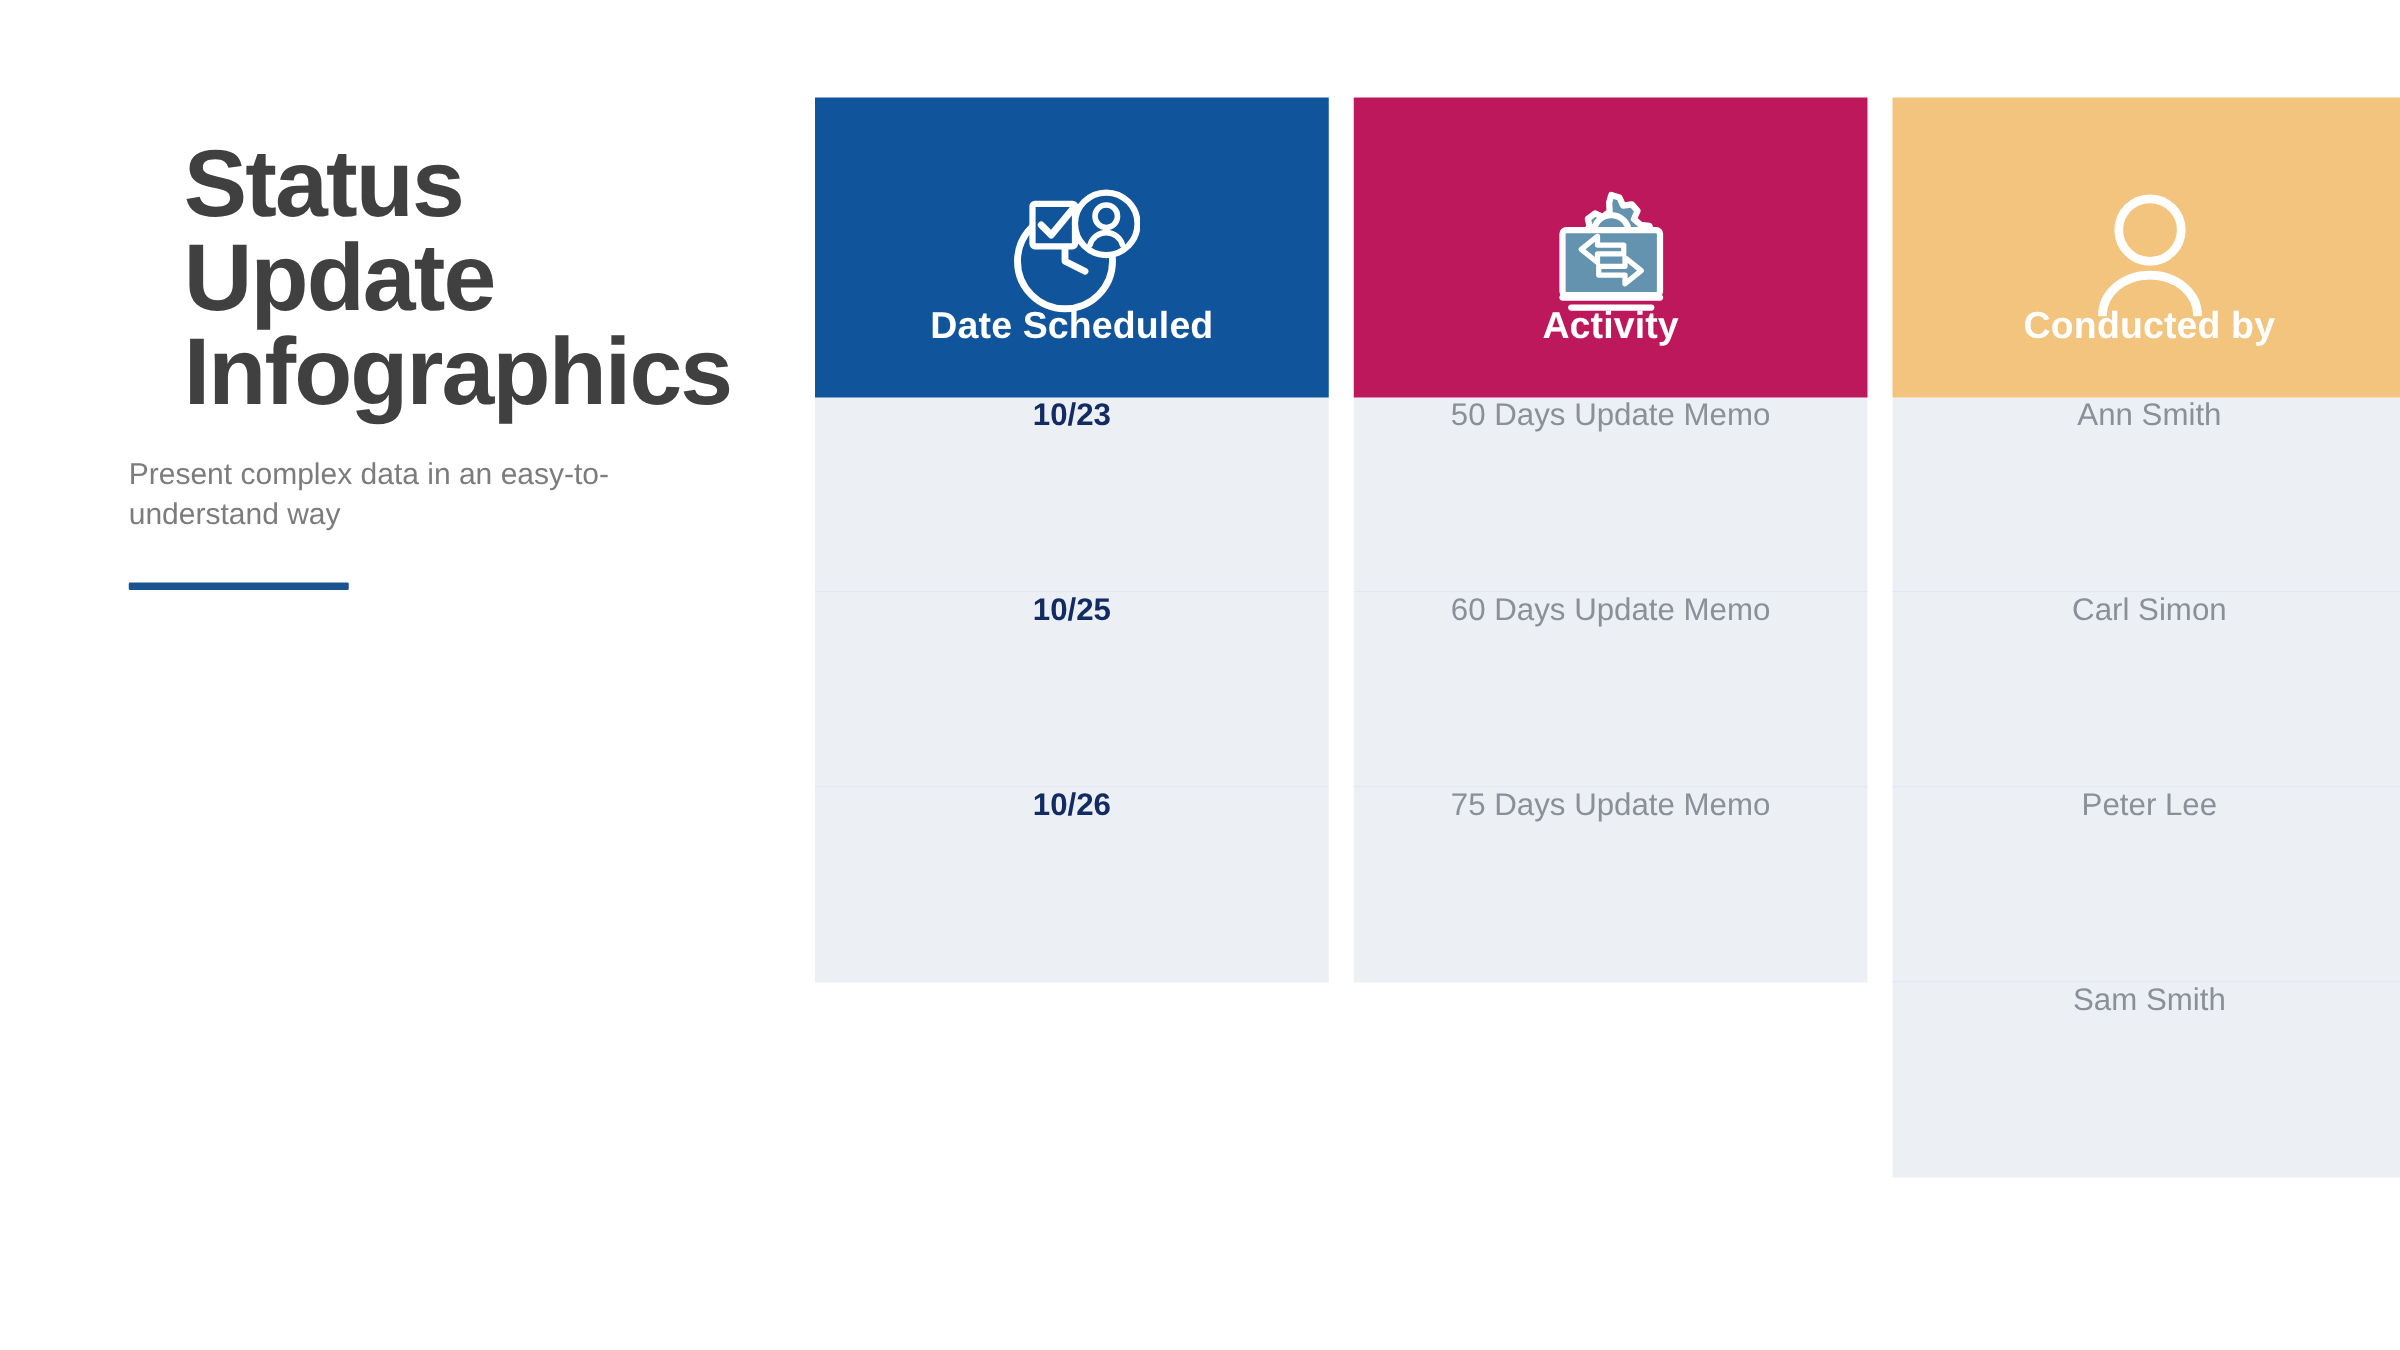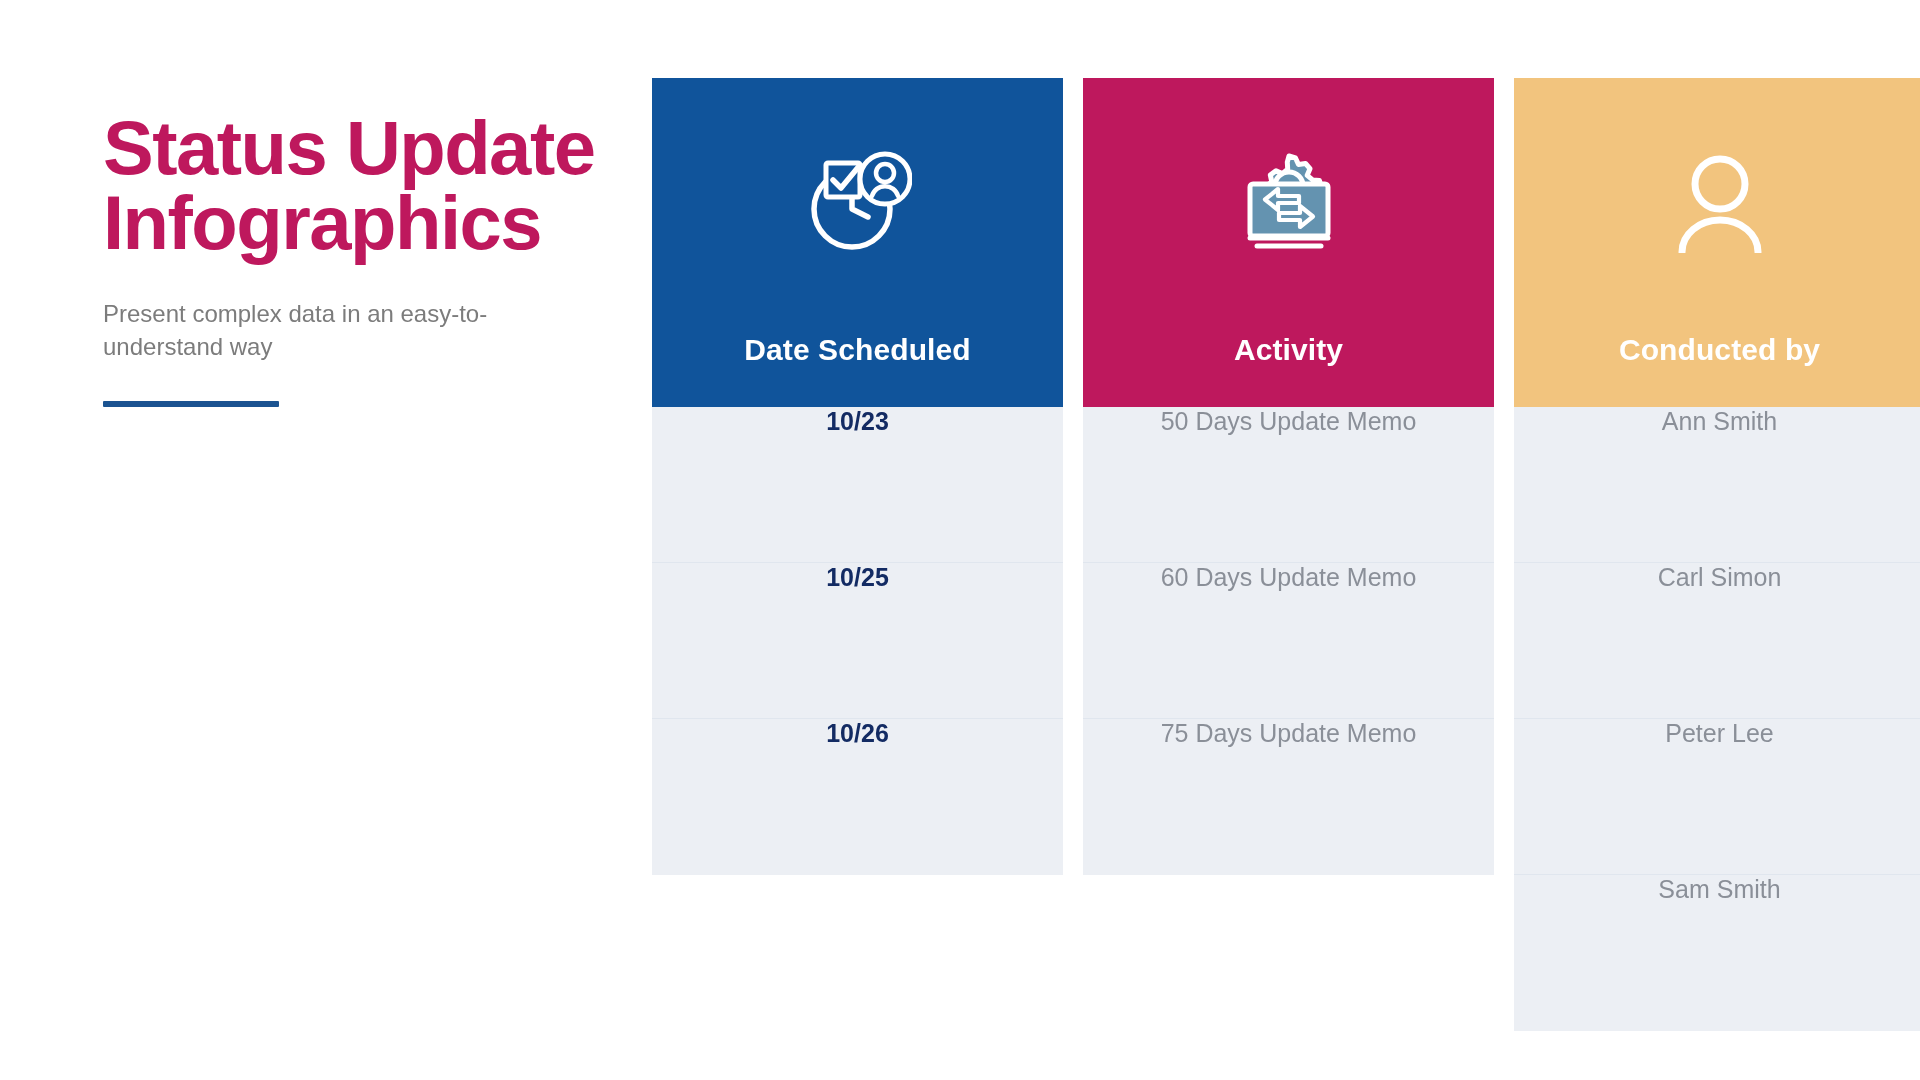--- a/index.html
+++ b/index.html
@@ -15,25 +15,26 @@
   .left-panel {
     position:absolute;
     left:103px; top:110px;
     width:500px;
   }
   .deck-title {
     font-size:76px;
     line-height:0.99;
     font-weight:700;
     letter-spacing:-1.5px;
-    color:#be185d;
+    color:#404040;
     font-family:"Liberation Sans", sans-serif;
+    margin-left:44px;
   }
   .deck-subtitle {
-    margin-top:38px;
+    margin-top:28px;
     font-size:24px;
     line-height:1.35;
     font-weight:400;
     color:#7c7c7c;
     max-width:470px;
   }
   .accent-rule {
     margin-top:38px;
     width:176px;
     height:6px;
@@ -50,21 +51,21 @@
     gap:20px;
   }
   .column {
     width:411px;
     flex:0 0 411px;
     display:flex;
     flex-direction:column;
   }
 
   .col-header {
-    height:329px;
+    height:240px;
     display:flex;
     flex-direction:column;
     align-items:center;
     justify-content:flex-start;
     padding-top:66px;
     position:relative;
   }
   .col-header .icon-box {
     height:116px;
     display:flex;

